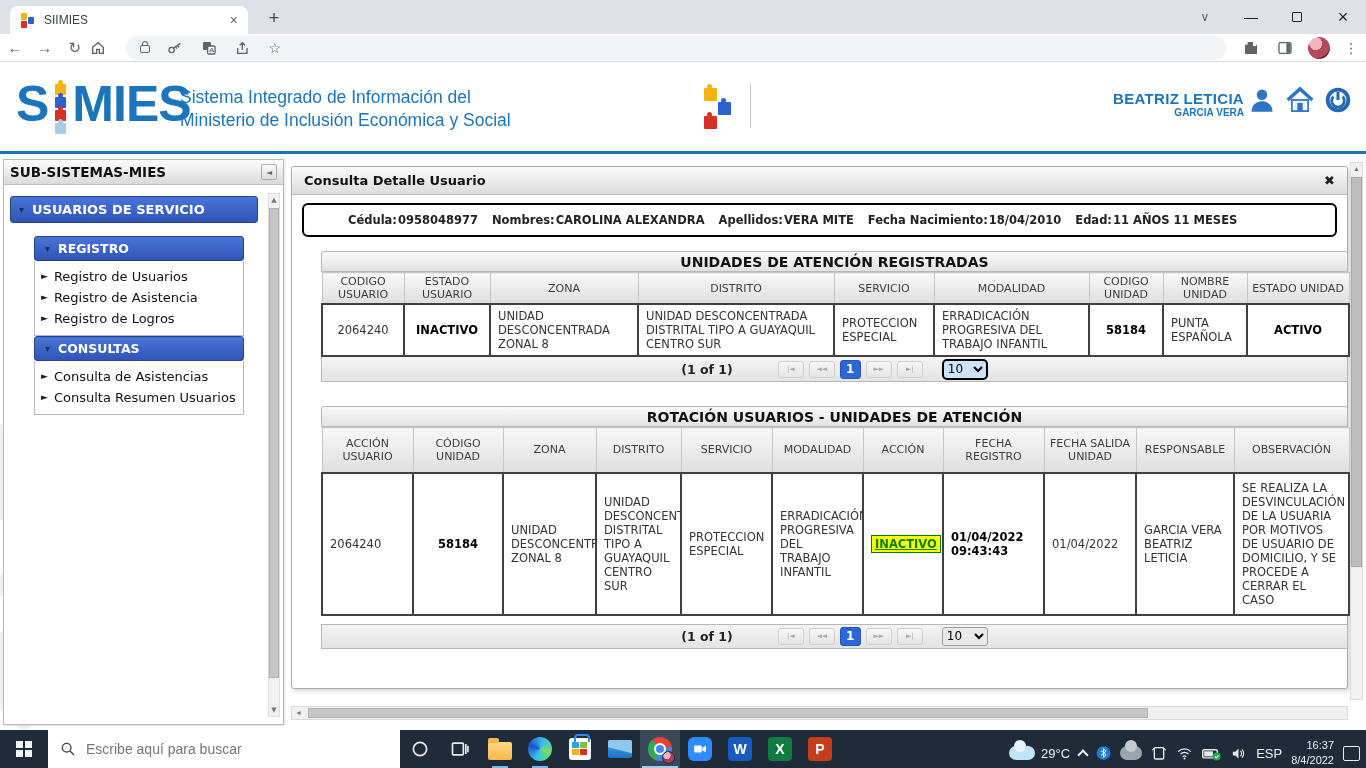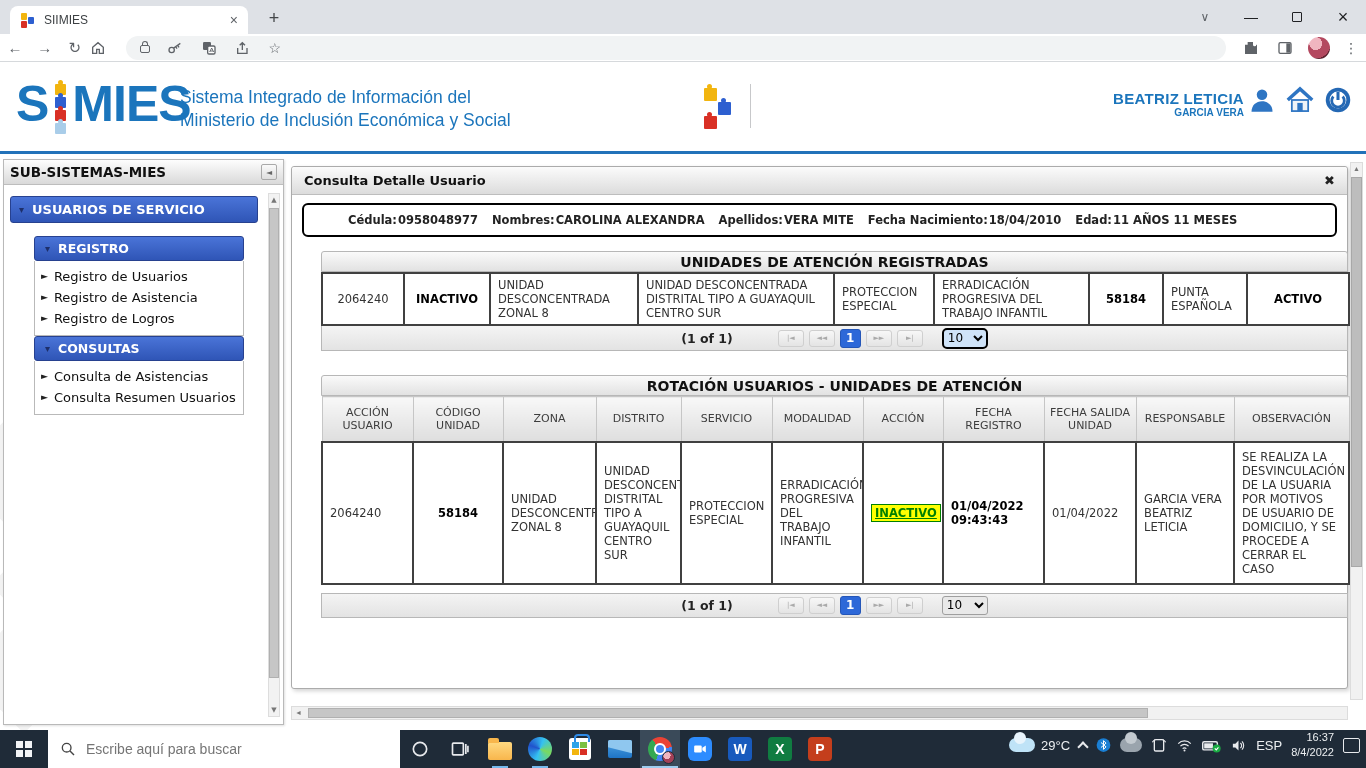--- a/index.html
+++ b/index.html
@@ -136,21 +136,21 @@
 
   
   .v-scroll { position:absolute; left:1350px; top:5px; width:13px; height:538px; background:#f1f1f1; border:1px solid #dcdcdc; }
   .v-thumb { position:absolute; left:0; top:14px; width:11px; height:390px; background:#bdbdbd; border:1px solid #a8a8a8; }
   .h-scroll { position:absolute; left:291px; top:549px; width:1057px; height:14px; background:#f1f1f1; border:1px solid #dcdcdc; }
   .h-thumb { position:absolute; left:16px; top:1px; width:840px; height:10px; background:#c6c6c6; border:1px solid #b0b0b0; }
   .h-arrow { position:absolute; top:2px; font-size:7px; color:#777; }
 
   
   .taskbar { position:absolute; left:0; top:730px; width:1366px; height:38px; background:#1f2b38;
-             display:flex; align-items:flex-start; color:#eceff1; }
+             display:flex; align-items:flex-end; color:#eceff1; }
   .startbtn { width:48px; height:38px; display:flex; align-items:center; justify-content:center; }
   .winlogo { width:16px; height:16px; display:grid; grid-template-columns:7px 7px; grid-template-rows:7px 7px; gap:2px; }
   .winlogo div { background:#f2f4f6; }
   .searchbox { width:352px; height:38px; background:#fff; display:flex; align-items:center; padding:0 12px; gap:10px; }
   .searchbox input { border:none; outline:none; font-size:14px; color:#333; width:280px;
                      font-family:"Liberation Sans", sans-serif; background:transparent; }
   .tb-ic { width:40px; height:38px; display:flex; align-items:center; justify-content:center; position:relative; }
   .tb-ic.active { background:#3a4a59; }
   .underline { position:absolute; bottom:0; height:2px; background:#76b9ed; left:12px; right:12px; }
   .underline.wide { left:2px; right:2px; background:#9ecdf0; }
@@ -392,20 +392,31 @@
             <col style="width:86px">
             <col style="width:148px">
             <col style="width:196px">
             <col style="width:100px">
             <col style="width:155px">
             <col style="width:74px">
             <col style="width:84px">
             <col style="width:102px">
           </colgroup>
         <tbody>
+            <tr>
+          <th>CODIGO USUARIO</th>
+          <th>ESTADO USUARIO</th>
+          <th>ZONA</th>
+          <th>DISTRITO</th>
+          <th>SERVICIO</th>
+          <th>MODALIDAD</th>
+          <th>CODIGO UNIDAD</th>
+          <th>NOMBRE UNIDAD</th>
+          <th>ESTADO UNIDAD</th>
+        </tr>
         <tr>
           <td class="ctr">2064240</td>
           <td class="ctr bold">INACTIVO</td>
           <td>UNIDAD DESCONCENTRADA ZONAL 8</td>
           <td>UNIDAD DESCONCENTRADA DISTRITAL TIPO A GUAYAQUIL CENTRO SUR</td>
           <td>PROTECCION ESPECIAL</td>
           <td>ERRADICACIÓN PROGRESIVA DEL TRABAJO INFANTIL</td>
           <td class="ctr bold">58184</td>
           <td>PUNTA ESPAÑOLA</td>
           <td class="ctr bold">ACTIVO</td>

